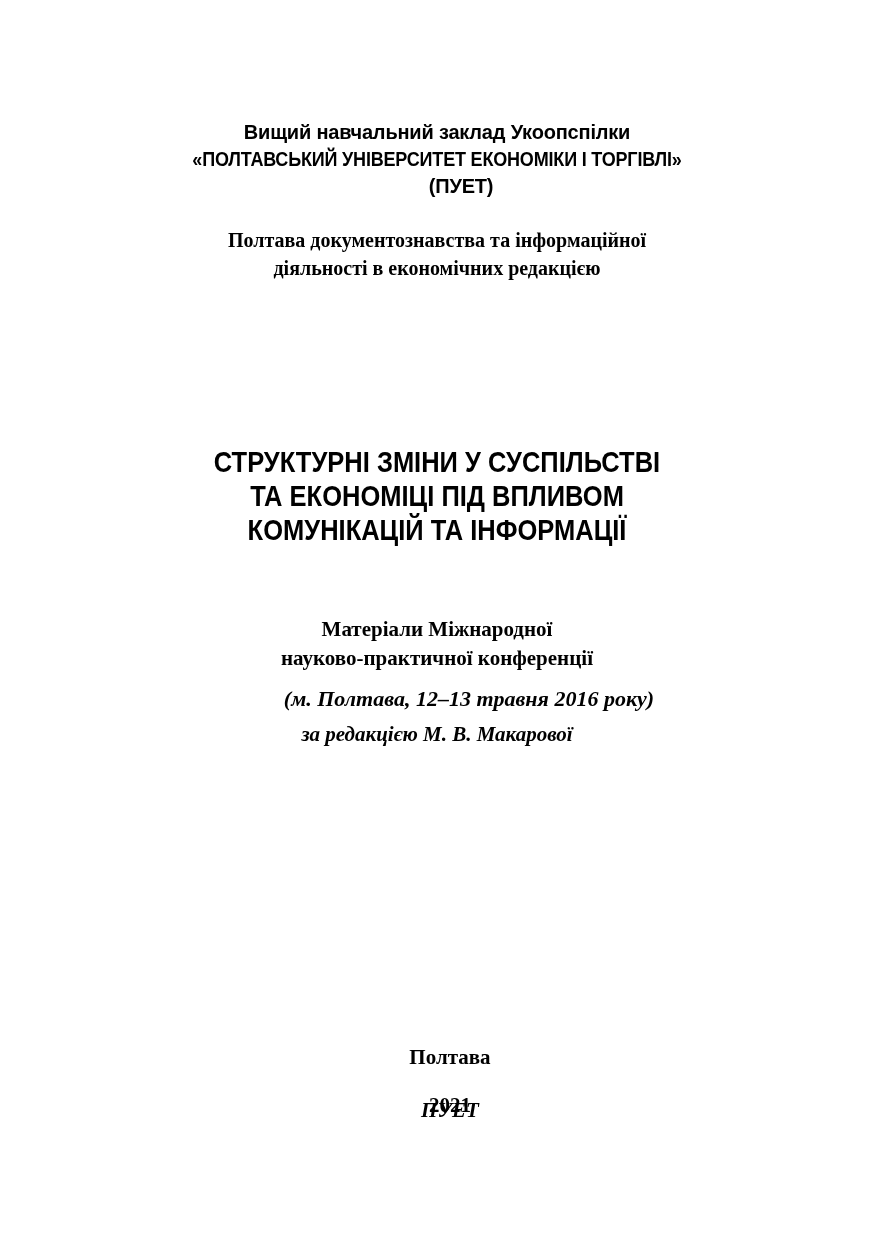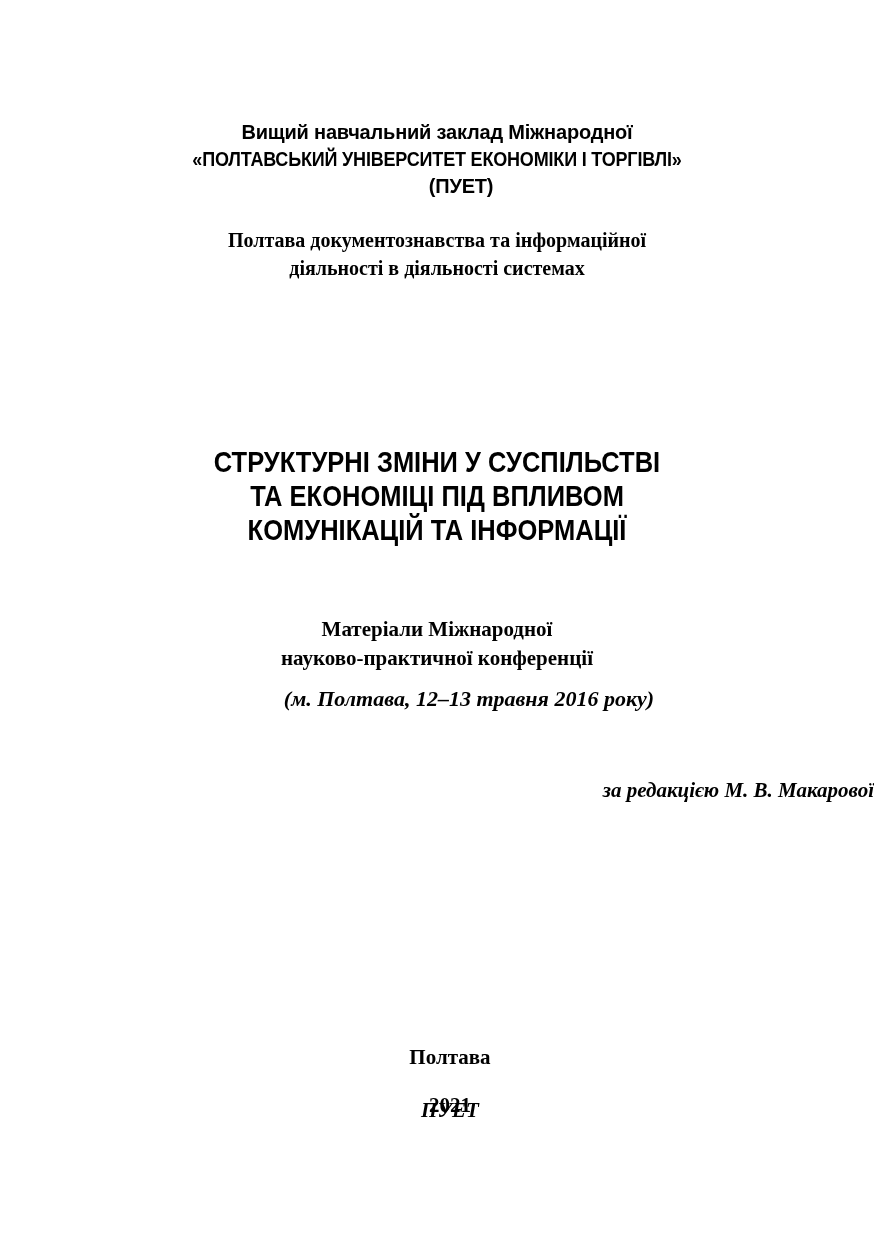--- a/index.html
+++ b/index.html
@@ -52,49 +52,48 @@
     .h-title-3 { top: 513px; }
 
     .h-sub {
       font-size: 21px;
     }
     .h-sub-1 { top: 617px; }
     .h-sub-2 { top: 646px; }
     .h-sub-3 { top: 686px; font-style: italic; font-size: 22px; padding-left: 32px; }
 
     .h-editor {
-      top: 778px;
+      top: 722px;
       font-size: 21px;
       font-style: italic;
-      text-align: right;
     }
 
     .h-foot {
       font-size: 21px;
       line-height: 24px;
       padding-left: 13px;
     }
     .h-foot-1 { top: 1045px; }
     .h-foot-2 { top: 1098px; font-style: italic; }
     .h-foot-3 { top: 1093px; }
   </style>
 </head>
 <body>
 
 <div>
 
   <div>
-    <div class="line cond h-inst h-inst-1">Вищий навчальний заклад Міжнародної</div>
+    <div class="line cond h-inst h-inst-1">Вищий навчальний заклад Укоопспілки</div>
     <div class="line cond h-inst h-inst-2">«ПОЛТАВСЬКИЙ УНІВЕРСИТЕТ ЕКОНОМІКИ І ТОРГІВЛІ»</div>
     <div class="line cond h-inst h-inst-3">(ПУЕТ)</div>
   </div>
 
   <div>
     <div class="line h-dept h-dept-1">Полтава документознавства та інформаційної</div>
-    <div class="line h-dept h-dept-2">діяльності в діяльності системах</div>
+    <div class="line h-dept h-dept-2">діяльності в економічних редакцією</div>
   </div>
 
   <div>
     <div class="line cond h-title h-title-1">СТРУКТУРНІ ЗМІНИ У СУСПІЛЬСТВІ</div>
     <div class="line cond h-title h-title-2">ТА ЕКОНОМІЦІ ПІД ВПЛИВОМ</div>
     <div class="line cond h-title h-title-3">КОМУНІКАЦІЙ ТА ІНФОРМАЦІЇ</div>
   </div>
 
   <div>
     <div class="line h-sub h-sub-1">Матеріали Міжнародної</div>

